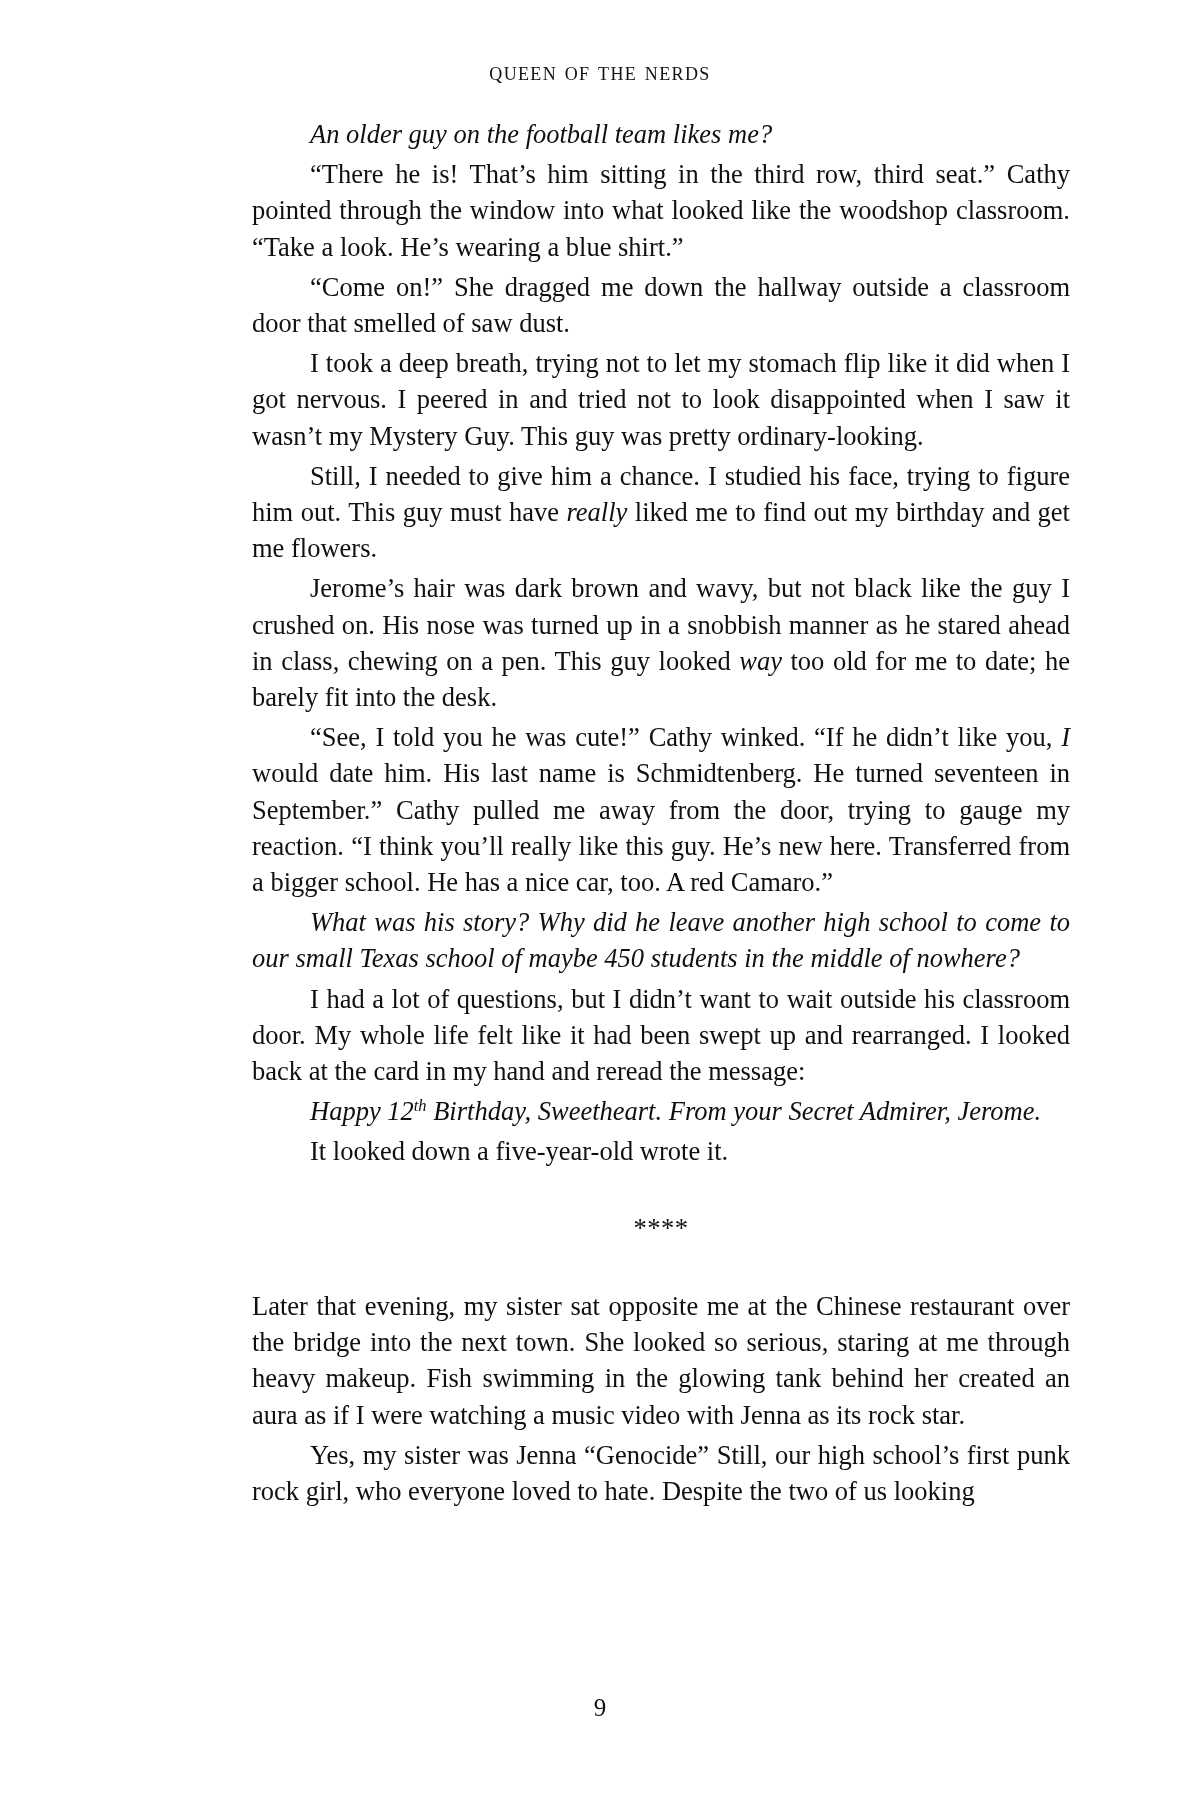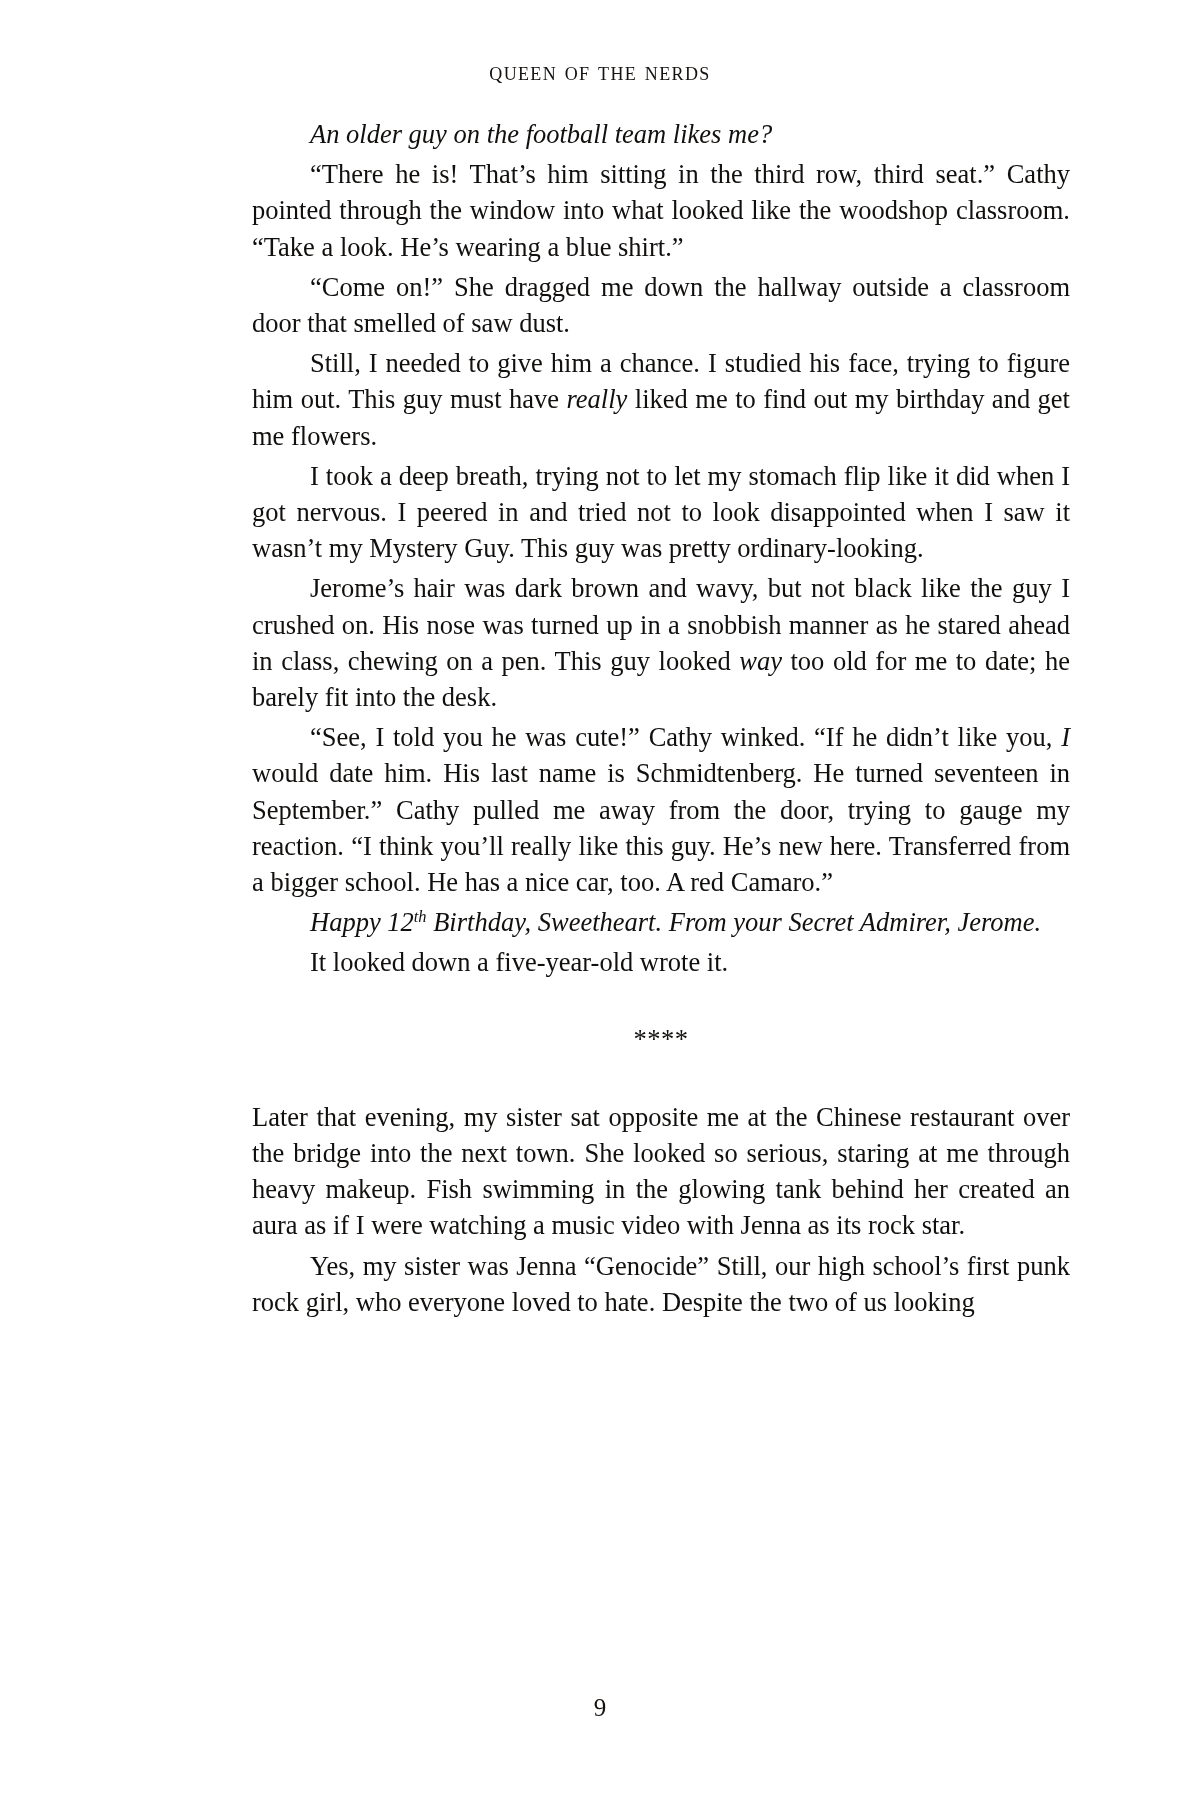--- a/index.html
+++ b/index.html
@@ -92,29 +92,31 @@
   <div class="running-header">Queen of the Nerds</div>
 
   <div class="textblock">
 
     <p class="body italic">An older guy on the football team likes me?</p>
 
     <p class="body">“There he is! That’s him sitting in the third row, third seat.” Cathy pointed through the window into what looked like the woodshop classroom. “Take a look. He’s wearing a blue shirt.”</p>
 
     <p class="body">“Come on!” She dragged me down the hallway outside a classroom door that smelled of saw dust.</p>
 
+    <p class="body">I took a deep breath, trying not to let my stomach flip like it did when I got nervous. I peered in and tried not to look disappointed when I saw it wasn’t my Mystery Guy. This guy was pretty ordinary-looking.</p>
+
     <p class="body"><span>Still, I needed to give him a chance. I studied his face, trying to figure him out. This guy must have </span><em class="em">really</em><span> liked me to find out my birthday and get me flowers.</span></p>
-
-    <p class="body">I took a deep breath, trying not to let my stomach flip like it did when I got nervous. I peered in and tried not to look disappointed when I saw it wasn’t my Mystery Guy. This guy was pretty ordinary-looking.</p>
 
     <p class="body"><span>Jerome’s hair was dark brown and wavy, but not black like the guy I crushed on. His nose was turned up in a snobbish manner as he stared ahead in class, chewing on a pen. This guy looked </span><em class="em">way</em><span> too old for me to date; he barely fit into the desk.</span></p>
 
     <p class="body"><span>“See, I told you he was cute!” Cathy winked. “If he didn’t like you, </span><em class="em">I</em><span> would date him. His last name is Schmidtenberg. He turned seventeen in September.” Cathy pulled me away from the door, trying to gauge my reaction. “I think you’ll really like this guy. He’s new here. Transferred from a bigger school. He has a nice car, too. A red Camaro.”</span></p>
 
+    <p class="body italic">What was his story? Why did he leave another high school to come to our small Texas school of maybe 450 students in the middle of nowhere?</p>
 
+    <p class="body">I had a lot of questions, but I didn’t want to wait outside his classroom door. My whole life felt like it had been swept up and rearranged. I looked back at the card in my hand and reread the message:</p>
 
     <p class="body italic"><span>Happy 12</span><sup class="ord">th</sup><span> Birthday, Sweetheart. From your Secret Admirer, Jerome.</span></p>
 
     <p class="body">It looked down a five-year-old wrote it.</p>
 
     <div class="spacer-before-break"></div>
     <p class="scene-break">****</p>
     <div class="spacer-after-break"></div>
 
     <p class="body noindent">Later that evening, my sister sat opposite me at the Chinese restaurant over the bridge into the next town. She looked so serious, staring at me through heavy makeup. Fish swimming in the glowing tank behind her created an aura as if I were watching a music video with Jenna as its rock star.</p>

